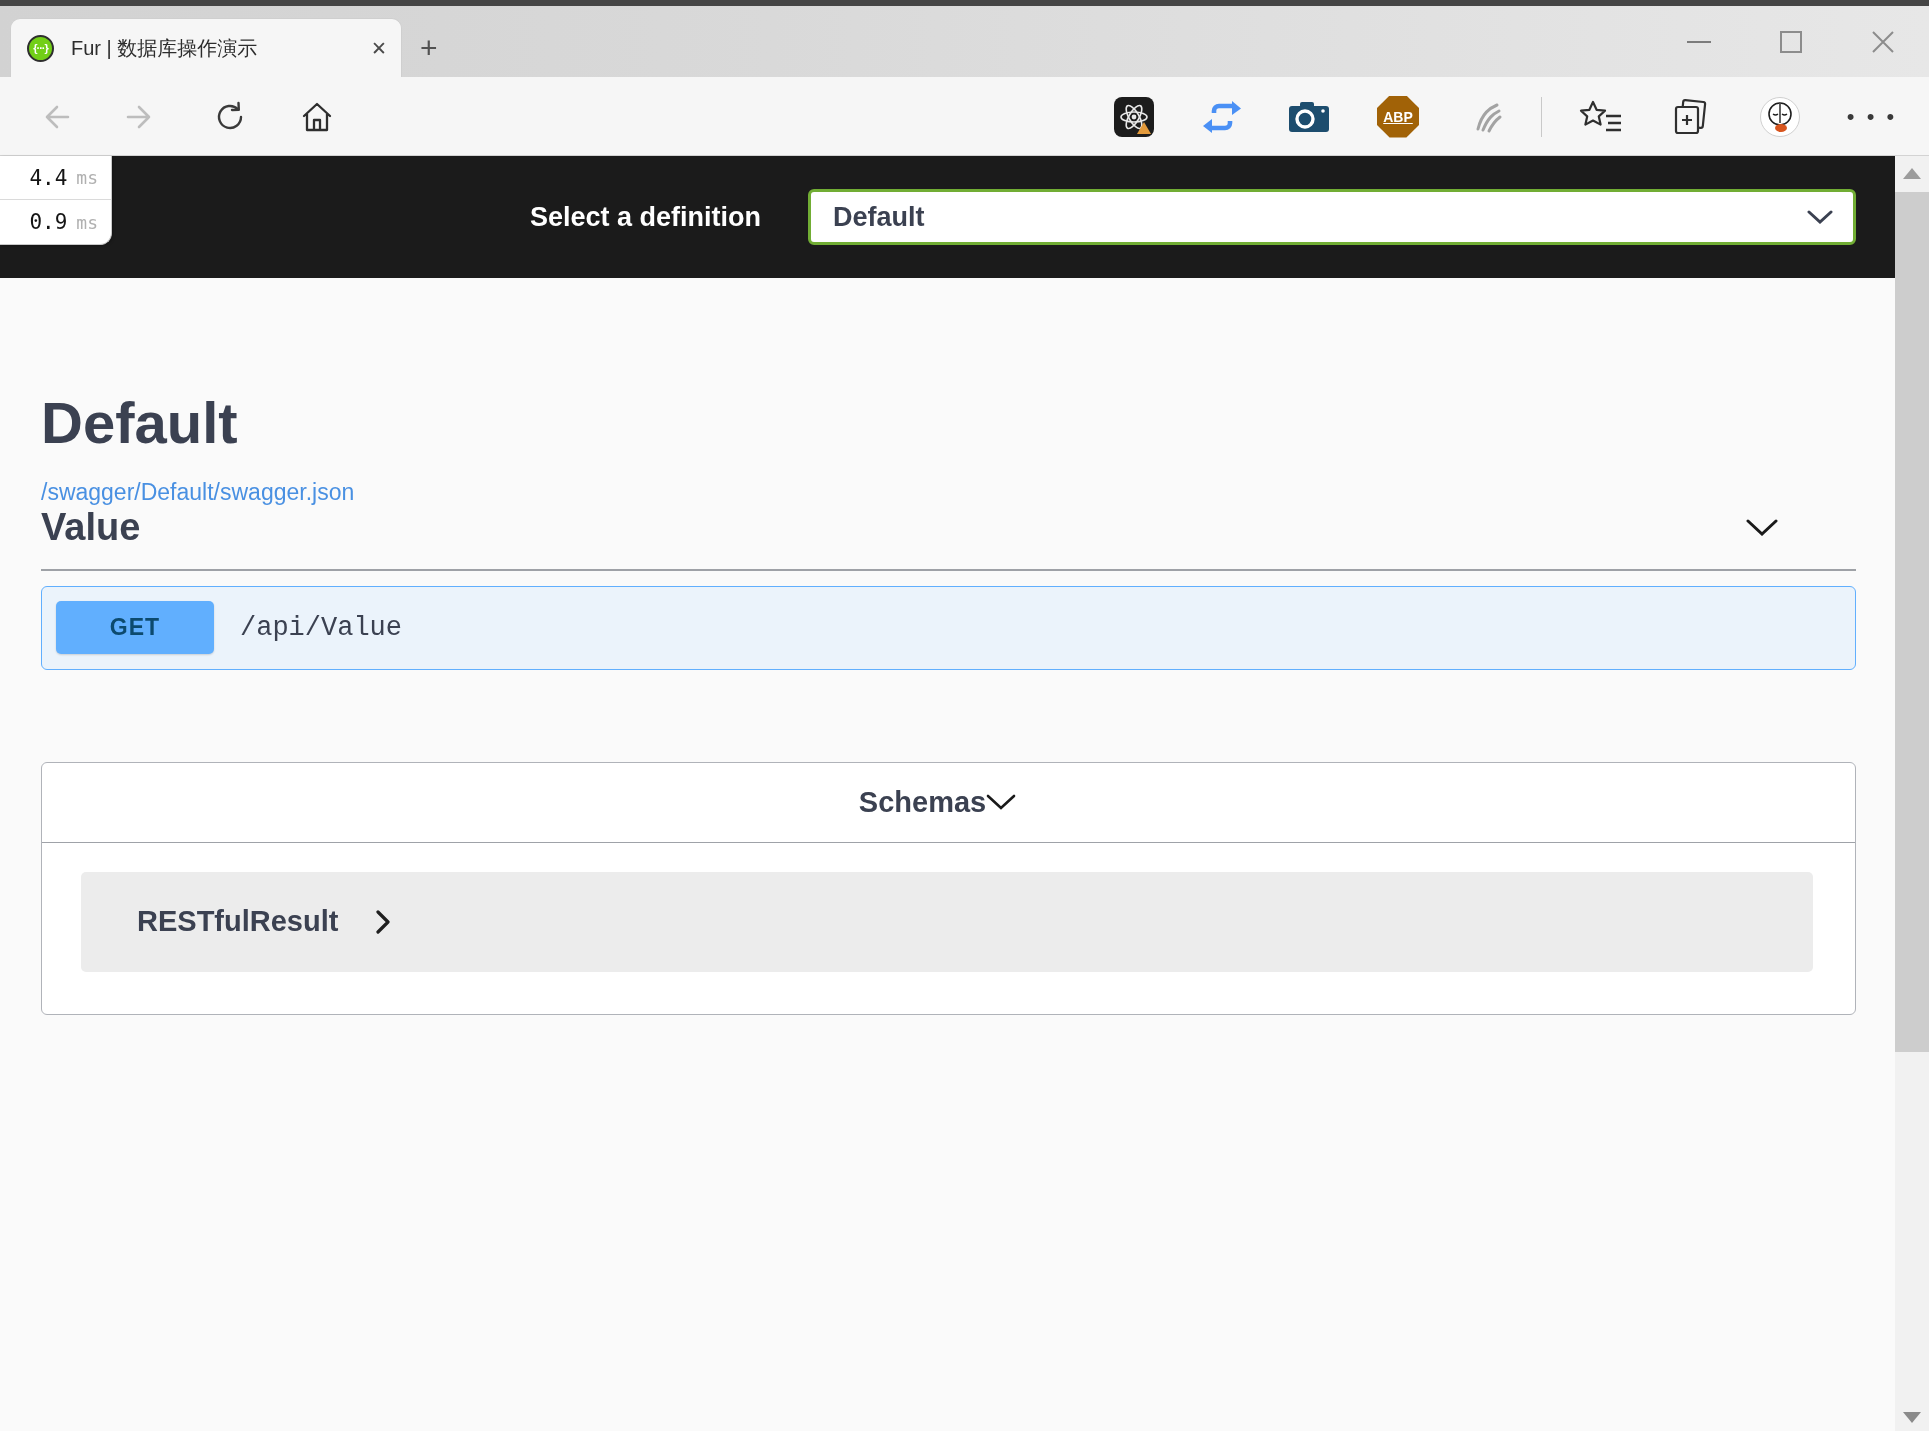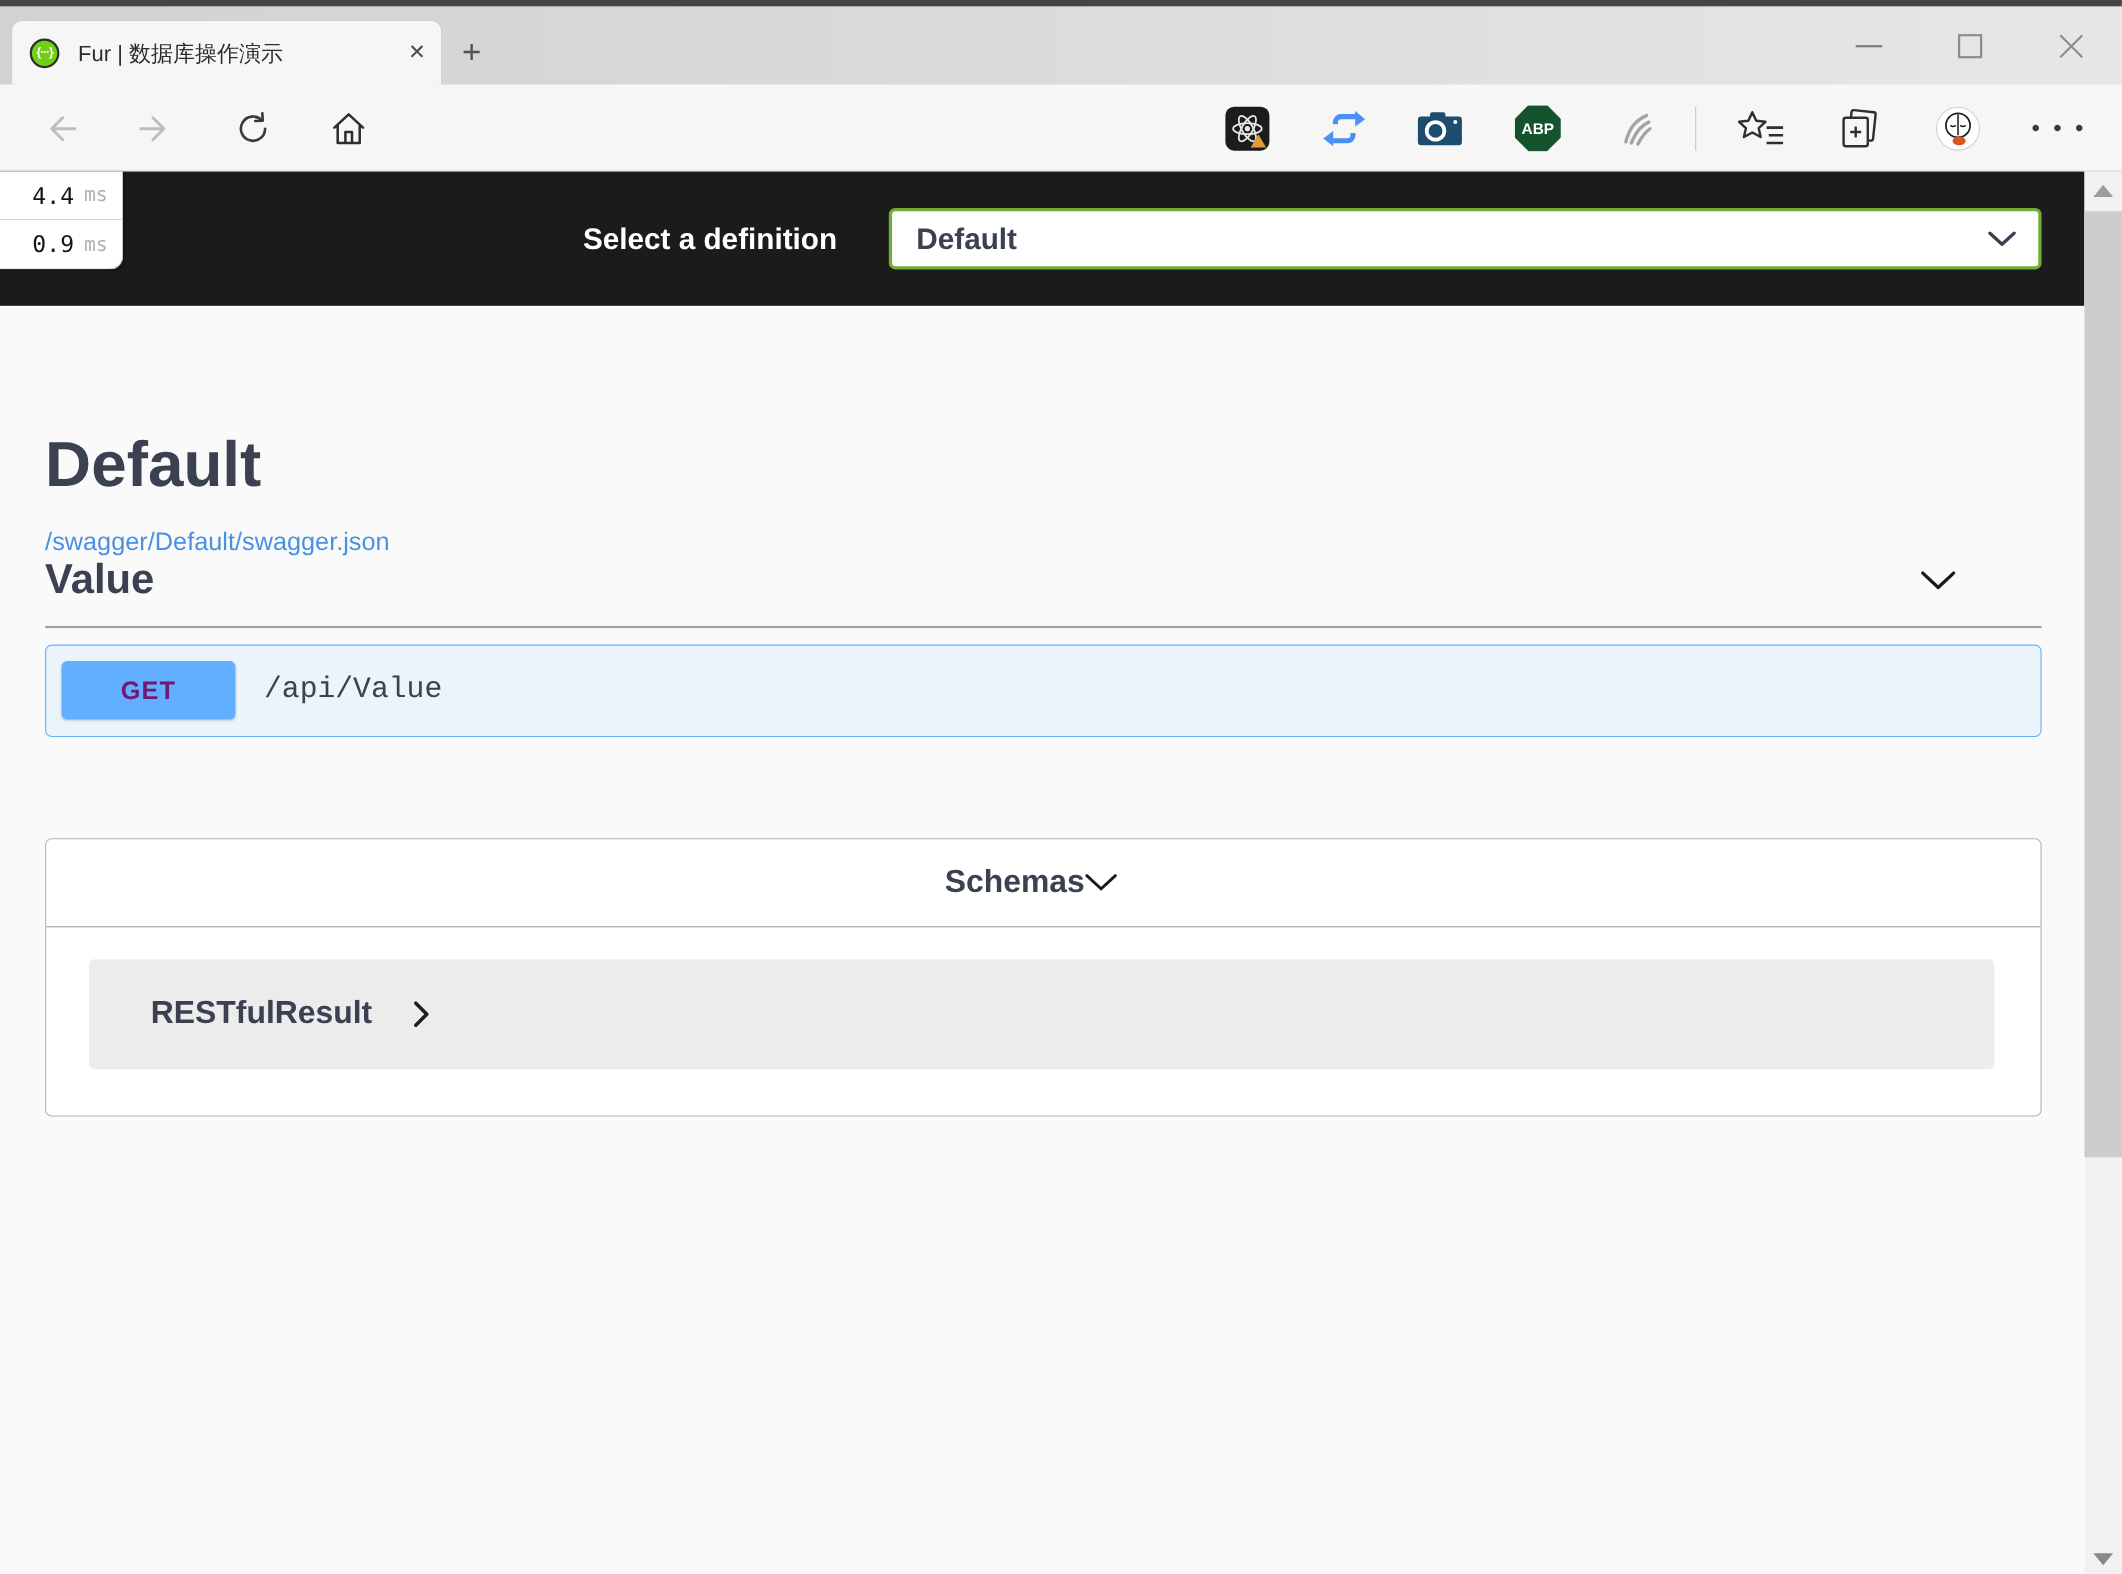--- a/index.html
+++ b/index.html
@@ -32,23 +32,23 @@
   .urlbar { position:absolute; left:370px; top:85px; width:706px; height:49px; background:#fff; border-radius:10px;
             box-shadow:0 1px 3px rgba(0,0,0,.18); display:flex; align-items:center; padding:0 14px 0 18px; }
   .url-text { flex:1 1 auto; font-size:24px; margin-left:16px; white-space:nowrap; overflow:hidden; }
   .url-scheme { color:#5e5e5e; } .url-host { color:#1d1d1d; } .url-rest { color:#9a9a9a; }
   .url-ic { flex:0 0 auto; margin-left:14px; display:flex; align-items:center; justify-content:center; width:38px; }
   .ext { position:absolute; top:0; height:79px; display:flex; align-items:center; justify-content:center; width:54px; }
   .react-badge { width:40px; height:40px; background:#1c1c1c; border-radius:8px; position:relative;
                  display:flex; align-items:center; justify-content:center; }
   .react-warn { position:absolute; right:3px; bottom:3px; width:0; height:0;
                 border-left:7px solid transparent; border-right:7px solid transparent; border-bottom:12px solid #e39a3b; }
-  .abp { width:42px; height:42px; background:#14532d; color:#fff; font-weight:bold; font-size:14px;
+  .abp { width:42px; height:42px; background:#a16207; color:#fff; font-weight:bold; font-size:14px;
          display:flex; align-items:center; justify-content:center;
-         clip-path:polygon(30% 0,70% 0,100% 30%,100% 70%,70% 100%,30% 100%,0 70%,0 30%); }
+         clip-path:polygon(30% 0,70% 0,100% 30%,100% 70%,70% 100%,30% 100%,0 70%,0 30%);text-decoration:underline; }
   .vsep { position:absolute; left:1541px; top:20px; width:1px; height:40px; background:#c9c9c9; }
   .avatar { width:40px; height:40px; border-radius:50%; background:#fff; border:1px solid #d0d0d0;
             display:flex; align-items:center; justify-content:center; overflow:hidden; }
   .dots { font-size:22px; letter-spacing:3px; color:#3a3a3a; }
   .translate-box { position:relative; width:34px; height:34px; color:#8a8a8a; }
   .translate-box .hira { position:absolute; right:0; top:-3px; font-size:16px; }
   .translate-box .lat  { position:absolute; left:1px; bottom:-2px; font-size:18px; font-weight:bold; }
 
   
   .sw-topbar { position:absolute; left:0; top:156px; width:1895px; height:122px; background:#1b1b1b; }
@@ -77,21 +77,21 @@
   
   .page { position:absolute; left:0; top:278px; width:1895px; padding:0 39px 0 41px; }
   .h1 { margin-top:112px; font-size:58px; font-weight:bold; color:var(--heading); line-height:1.15; }
   .spec-link { margin-top:22px; font-size:23px; color:var(--link); width:max-content; }
   .section-head { display:flex; align-items:center; justify-content:space-between;
                   padding-right:78px; }
   .section-title { font-size:38px; font-weight:bold; color:var(--heading); }
   .section-divider { margin-top:20px; height:2px; background:#9ea1a6; }
   .opblock { margin-top:15px; height:84px; border:1.5px solid var(--blue); background:var(--blue-bg);
              border-radius:6px; display:flex; align-items:center; padding:0 14px; }
-  .op-method { width:158px; height:53px; background:var(--blue); border-radius:5px; color:#701a75;
+  .op-method { width:158px; height:53px; background:var(--blue); border-radius:5px; color:#0c4a6e;
                font-size:23px; font-weight:bold; letter-spacing:1px; display:flex; align-items:center;
                justify-content:center; box-shadow:0 1px 2px rgba(0,0,0,.15); }
   .op-path { margin-left:26px; font-family:"Liberation Mono", monospace; font-size:27px; color:var(--heading); }
   .schemas { margin-top:92px; background:#fff; border:1px solid #b0b3b9; border-radius:6px; }
   .schemas-head { height:80px; display:flex; align-items:center; justify-content:center;
                   padding:0 50px 0 28px; border-bottom:1px solid #9fa2a8; }
   .schemas-title { font-size:29px; font-weight:bold; color:var(--heading); }
   .schemas-body { padding:18px 42px 42px 39px; }
   .model-card { height:100px; background:#ececec; border-radius:5px; display:flex; align-items:center;
                 padding-left:56px;margin-top:11px; }

